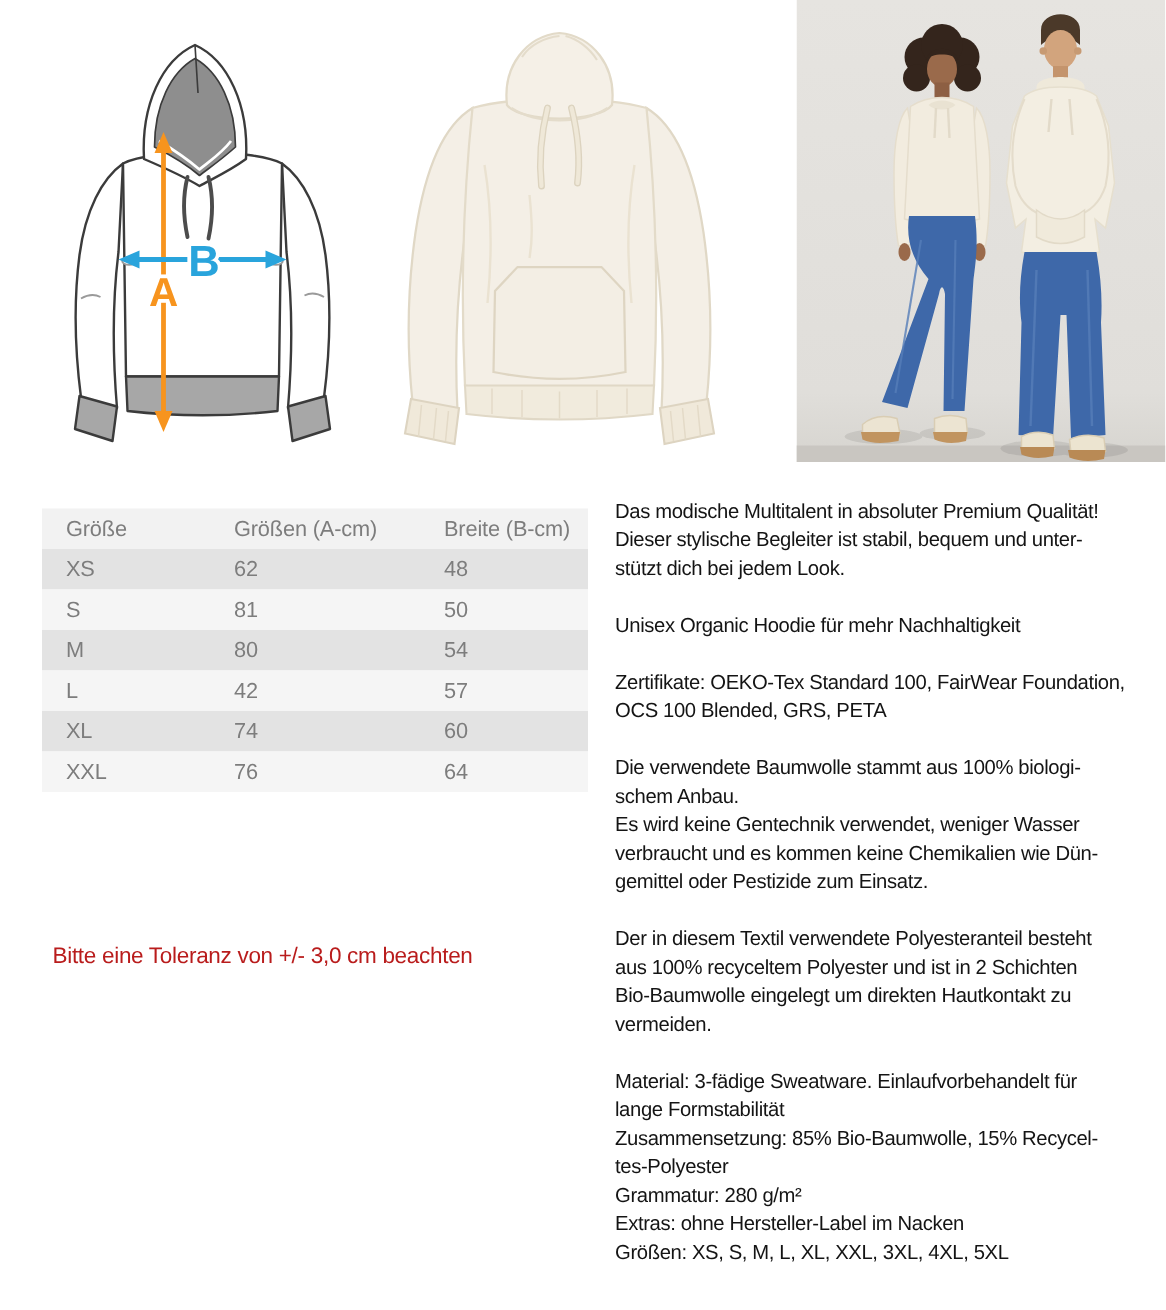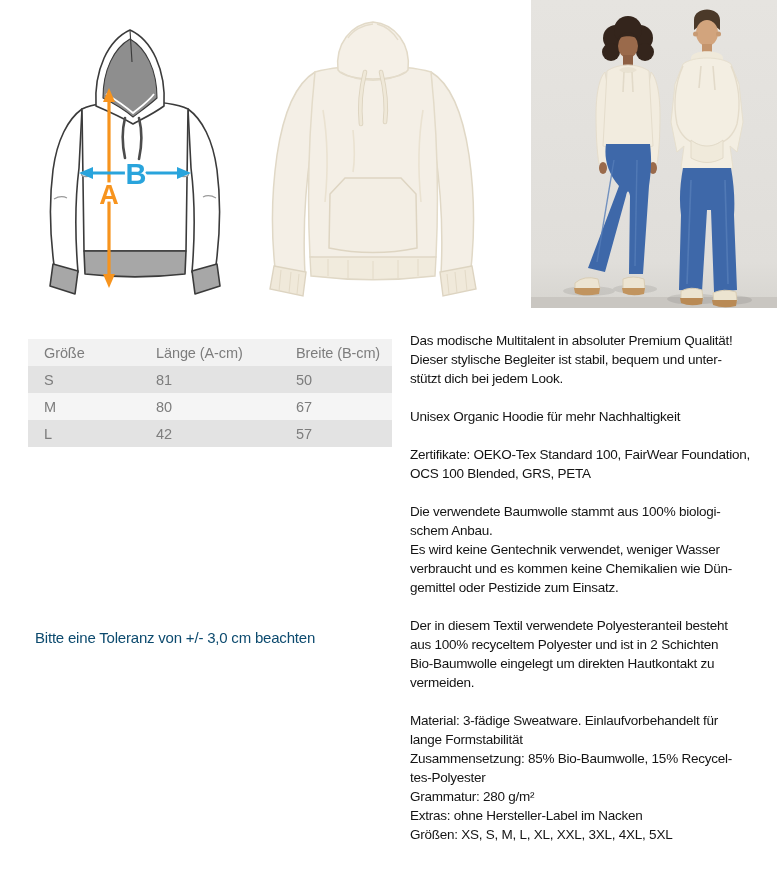--- a/index.html
+++ b/index.html
@@ -20,21 +20,21 @@
     font-weight:normal;white-space:nowrap;
   }
   #size-table col.c1{width:112px}
   #size-table col.c2{width:140px}
   #size-table col.c3{width:112px}
   #size-table thead tr{background:#f2f2f2;}
   #size-table tbody tr:nth-child(odd){background:#e3e3e3;}
   #size-table tbody tr:nth-child(even){background:#f5f5f5;}
 
   #tolerance-note{
-    left:35px;top:629px;font-size:15px;color:#0c4a6e;letter-spacing:-0.2px;
+    left:35px;top:629px;font-size:15px;color:#b91c1c;letter-spacing:-0.2px;
   }
 
   
   #description{left:410px;top:331px;width:372px;}
   #description p{
     margin:0 0 19px 0;font-size:13.5px;line-height:19px;
     letter-spacing:-0.25px;color:#141414;white-space:pre-line;
   }
 
   svg{display:block;}
@@ -240,39 +240,54 @@
 
 <table id="size-table" class="abs">
   <colgroup>
       <col class="c1">
       <col class="c2">
       <col class="c3">
     </colgroup>
   <thead>
     <tr>
       <th>Größe</th>
-      <th>Länge (A-cm)</th>
+      <th>Größen (A-cm)</th>
       <th>Breite (B-cm)</th>
     </tr>
   </thead>
   <tbody>
+    <tr>
+      <td>XS</td>
+      <td>62</td>
+      <td>48</td>
+    </tr>
     <tr>
       <td>S</td>
       <td>81</td>
       <td>50</td>
     </tr>
     <tr>
       <td>M</td>
       <td>80</td>
-      <td>67</td>
+      <td>54</td>
     </tr>
     <tr>
       <td>L</td>
       <td>42</td>
       <td>57</td>
+    </tr>
+    <tr>
+      <td>XL</td>
+      <td>74</td>
+      <td>60</td>
+    </tr>
+    <tr>
+      <td>XXL</td>
+      <td>76</td>
+      <td>64</td>
     </tr>
   </tbody>
 </table>
 
 <div id="tolerance-note" class="abs">Bitte eine Toleranz von +/- 3,0 cm beachten</div>
 
 <div id="description" class="abs">
   <p>Das modische Multitalent in absoluter Premium Qualität!
 Dieser stylische Begleiter ist stabil, bequem und unter-
 stützt dich bei jedem Look.</p>

